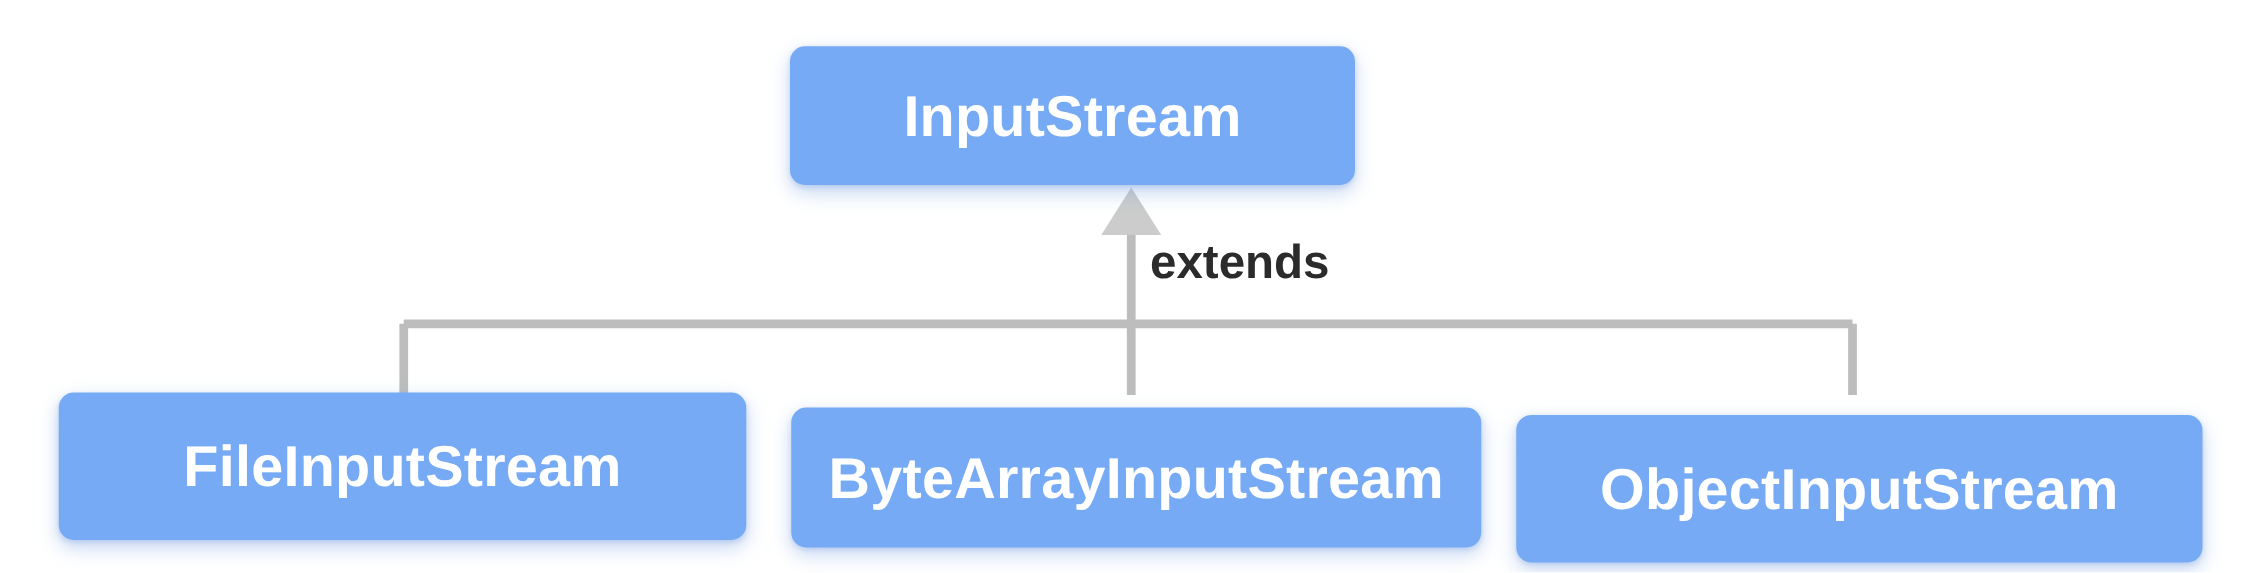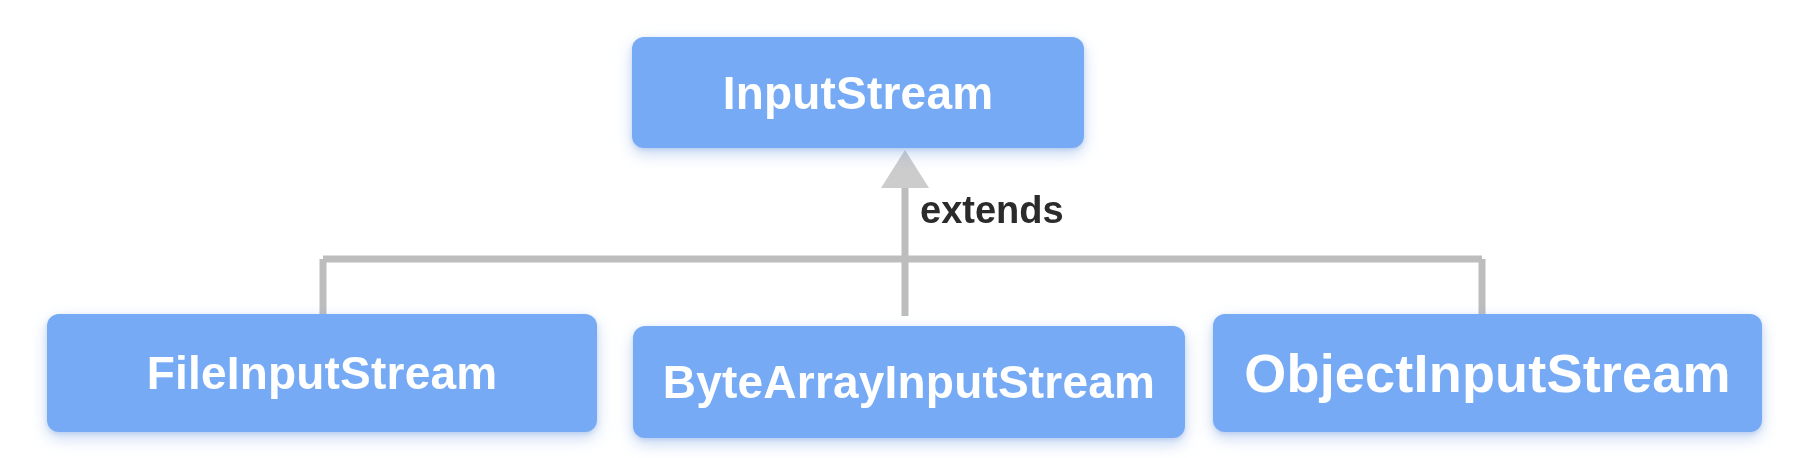--- a/index.html
+++ b/index.html
@@ -72,24 +72,24 @@
   #node-bytearray {
     left: 633px;
     top: 314px;
     width: 552px;
     height: 112px;
     font-size: 46px;
     margin-top: 12px;
   }
   #node-object {
     left: 1213px;
-    top: 314px;
+    top: 332px;
     width: 549px;
     height: 118px;
-    font-size: 54px;
+    font-size: 46px;
   }
 
   
   #edge-label-extends {
     position: absolute;
     left: 920px;
     top: 190px;
     font-size: 38px;
     font-weight: bold;
     color: #2b2b2b;

